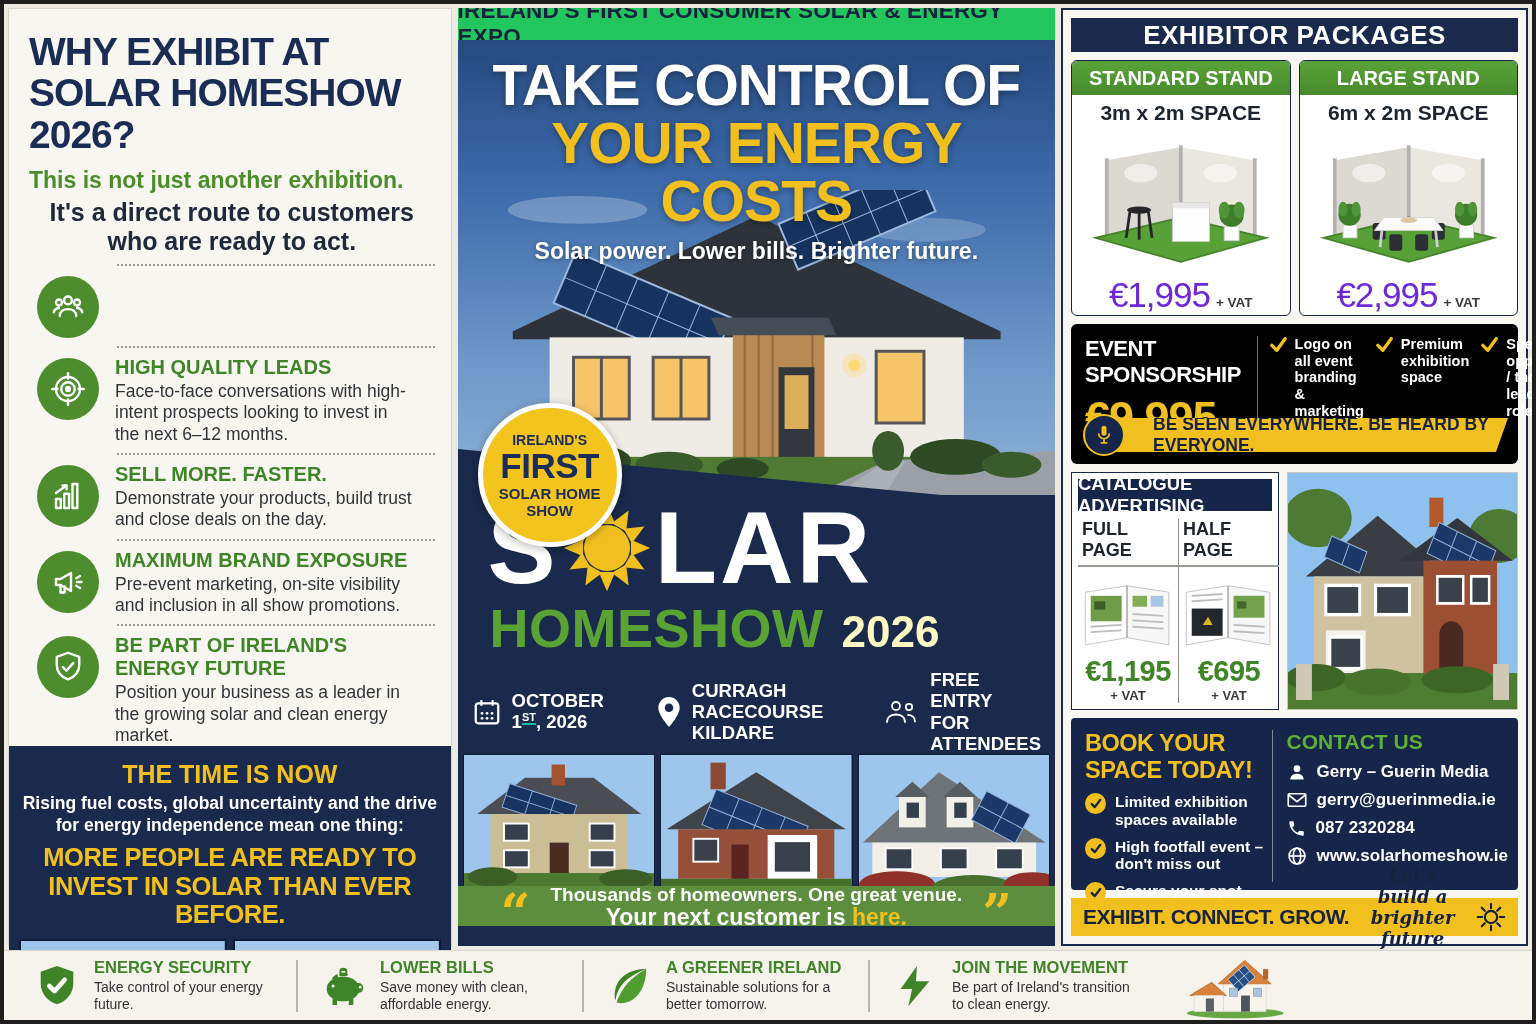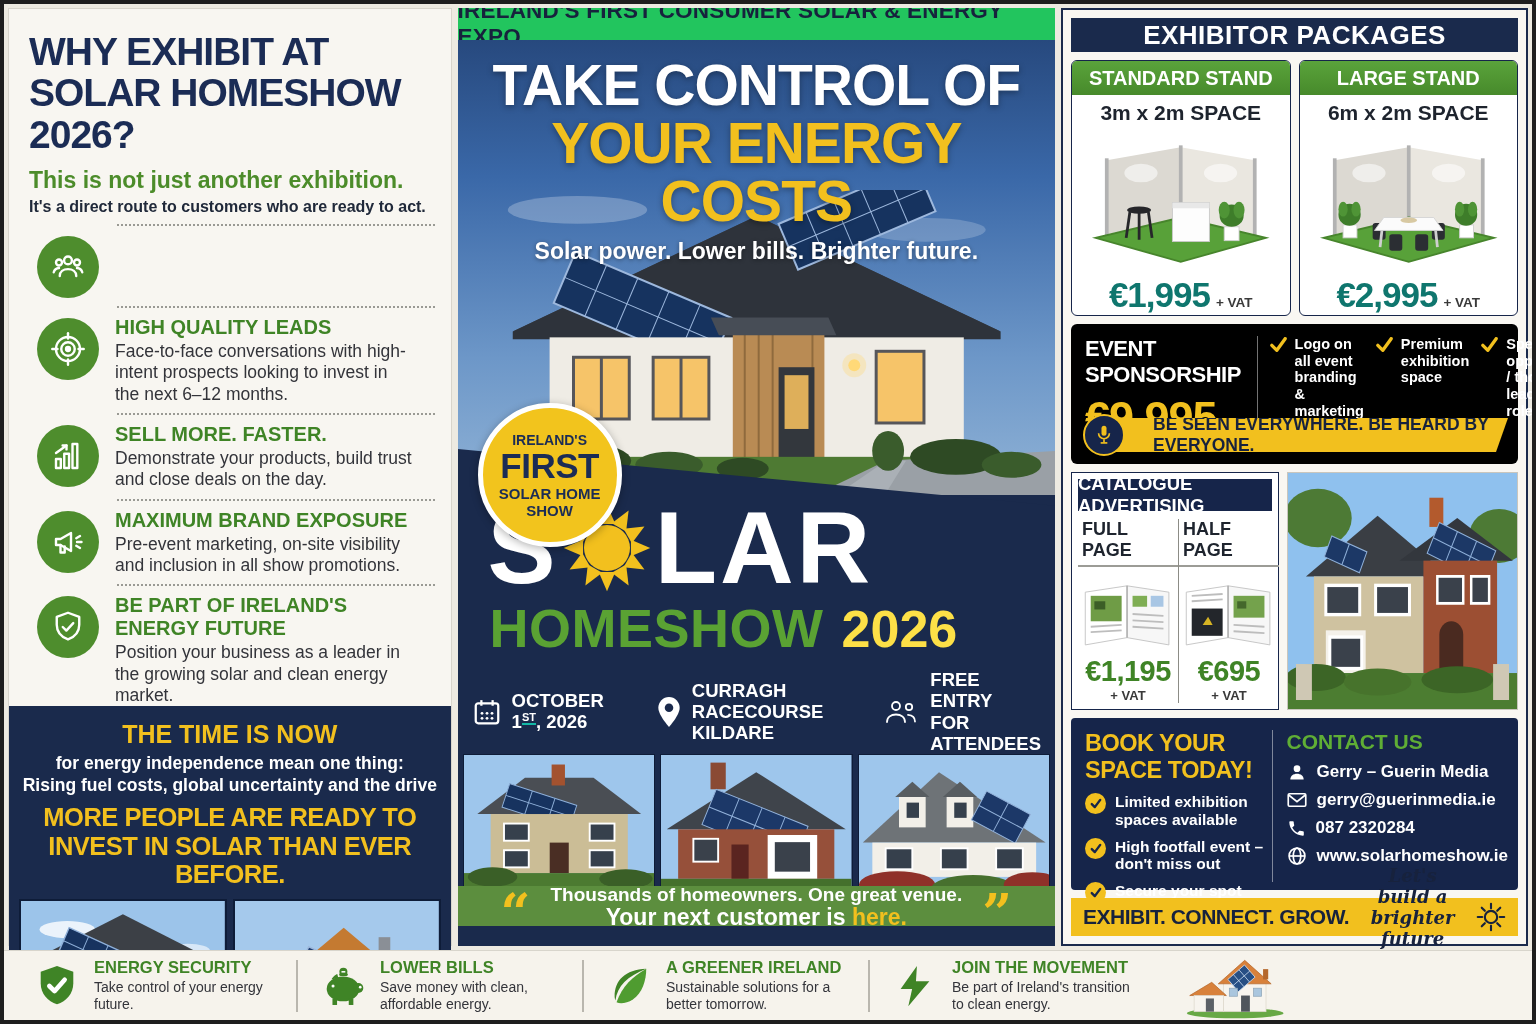--- a/index.html
+++ b/index.html
@@ -6,21 +6,21 @@
   html,body { width:1536px; height:1024px; }
   body { font-family:"Liberation Sans", sans-serif; background:#b9b6ae; }
   .page { width:1536px; height:1024px; background:#edeae1; border:4px solid #1e1e1e; overflow:hidden; display:flex; flex-direction:column; }
   .cols { display:flex; gap:6px; padding:4px 4px 0 4px; height:942px; }
 
   
   .left-col { width:447px; background:#f8f6f1; border:1px solid #d8d5cc; display:flex; flex-direction:column; padding:0; }
   .left-inner { padding:22px 16px 0 20px; }
   .left-title { color:#1b2c55; font-weight:700; font-size:39px; line-height:1.06; letter-spacing:-1px; }
   .intro-green { color:#4c8c2a; font-weight:700; font-size:23px; margin-top:12px; }
-  .intro-dark { color:#20293a; font-weight:700; font-size:16px; margin-top:4px; }
+  .intro-dark { color:#20293a; font-weight:700; font-size:25px; margin-top:4px;text-align:center; }
   .benefit-sep { border-top:2px dotted #9a9a94; margin:8px 0 8px 88px; }
   .benefit { display:flex; align-items:flex-start; gap:16px; padding-left:8px; }
   .benefit-icon { flex:none; width:62px; height:62px; border-radius:50%; background:#4e8d2d; display:flex; align-items:center; justify-content:center; margin-top:2px; }
   .benefit-icon svg { width:36px; height:36px; stroke:#fff; fill:none; stroke-width:1.6; stroke-linecap:round; stroke-linejoin:round; }
   .benefit-title { color:#3f8426; font-weight:700; font-size:20px; }
   .benefit-body { color:#33343a; font-size:17.5px; line-height:1.22; max-width:300px; margin-top:2px; }
   .time-box { margin-top:auto; background:#1a2a4c; color:#fff; text-align:center; padding:14px 10px 10px 10px; }
   .time-title { color:#f2c01e; font-weight:700; font-size:25px; }
   .time-body { font-size:17.5px; font-weight:600; line-height:1.25; margin-top:4px; }
   .time-highlight { color:#f2c01e; font-weight:700; font-size:25.5px; line-height:1.12; margin-top:6px; letter-spacing:-0.5px; }
@@ -42,21 +42,21 @@
   .badge { position:absolute; z-index:6; left:20px; top:395px; width:144px; height:144px; border-radius:50%; background:#f2c41d; border:5px solid #fff; box-shadow:0 2px 8px rgba(0,0,0,.3); display:flex; flex-direction:column; align-items:center; justify-content:center; text-align:center; color:#1b2c55; }
   .badge-l1 { font-size:14px; font-weight:700; }
   .badge-l2 { font-size:35px; font-weight:700; line-height:1; letter-spacing:-0.5px; }
   .badge-l3 { font-size:15px; font-weight:700; margin-top:2px; }
   .badge-l4 { font-size:15px; font-weight:700; }
   .logo-row { padding-left:30px; display:flex; align-items:center; color:#fff; }
   .logo-big { font-size:102px; font-weight:700; letter-spacing:3px; line-height:1; }
   .logo-sun { width:92px; height:92px; margin:0 2px; }
   .logo-row2 { padding-left:32px; margin-top:2px; display:flex; gap:18px; align-items:baseline; }
   .logo-home { font-size:54px; font-weight:700; color:#5aa233; letter-spacing:0.5px; line-height:1; }
-  .logo-year { font-size:52px; font-weight:700; color:#fde047; line-height:1; }
+  .logo-year { font-size:44px; font-weight:700; color:#fef9c3; line-height:1; }
   .details-row { display:flex; align-items:center; justify-content:center; gap:18px; margin-top:14px; padding:0 14px; color:#fff; }
   .detail { display:flex; align-items:center; gap:10px; }
   .detail svg { flex:none; }
   .detail-text { font-weight:700; font-size:18.5px; line-height:1.15; }
   .detail sup { font-size:11px; vertical-align:super; border-bottom:2px solid #14b8a6; }
   .mid-photos { margin-top:auto; display:flex; gap:5px; padding:0 5px; height:150px; }
   .mid-photos .ph { flex:1; border:1px solid #0e1c38; overflow:hidden; }
   .quote-band { position:relative; height:40px; background:#5c8e3e; display:flex; align-items:center; justify-content:center; gap:20px; }
   .quote-band::before { content:""; position:absolute; top:-12px; left:-8%; width:116%; height:26px; background:#5c8e3e; border-radius:50% 50% 0 0; }
   .qmark { position:relative; z-index:2; color:#f2c01e; font-family:"DejaVu Serif", serif; font-size:52px; font-weight:700; line-height:0.4; margin-top:14px; }
@@ -70,21 +70,21 @@
   .rc-header { height:40px; background:#1a2a4c; display:flex; align-items:center; justify-content:center; }
   .rc-header span { color:#fff; font-weight:700; font-size:26px; letter-spacing:0.5px; }
   .stand-row { display:flex; gap:8px; height:278px; }
   .stand-card { flex:1; background:#fff; border:1.5px solid #16254a; border-radius:6px; overflow:hidden; display:flex; flex-direction:column; align-items:center; }
   .stand-head { width:100%; height:34px; background:linear-gradient(180deg,#5aa33b,#478a2b); display:flex; align-items:center; justify-content:center; }
   .stand-head span { color:#fff; font-weight:700; font-size:20px; }
   .stand-space { margin-top:6px; color:#1e242e; font-weight:700; font-size:21px; }
   .stand-art { width:100%; height:148px; }
   .stand-art svg { width:100%; height:100%; }
   .stand-price { display:flex; align-items:baseline; gap:6px; margin-top:2px; }
-  .price-green { color:#0f766e; font-weight:700; font-size:35px; letter-spacing:-1px; }
+  .price-green { color:#6d28d9; font-weight:400; font-size:35px; letter-spacing:-1px; }
   .vat { color:#3a3a3a; font-weight:700; font-size:13.5px; }
   .sponsor-box { background:#000000; border-radius:6px; padding:12px 12px 12px 14px; height:158px; position:relative; }
   .sponsor-grid { display:flex; }
   .sponsor-left { width:188px; border-right:1.5px solid rgba(255,255,255,.45); padding-right:8px; }
   .sponsor-title { color:#fff; font-weight:700; font-size:22px; letter-spacing:-0.5px; }
   .sponsor-price-row { display:flex; align-items:baseline; gap:6px; margin-top:4px; }
   .sponsor-price { color:#f2c01e; font-weight:700; font-size:45px; letter-spacing:-1px; }
   .sponsor-vat { color:#fff; font-weight:700; font-size:14px; }
   .sponsor-bullets { padding-left:12px; display:flex; flex-direction:row; gap:12px; }
   .sp-bullet { display:flex; gap:8px; align-items:flex-start; color:#fff; font-weight:600; font-size:14.5px; line-height:1.15; max-width:245px; }
@@ -220,22 +220,22 @@
           <div>
             <div class="benefit-title">BE PART OF IRELAND'S ENERGY FUTURE</div>
             <div class="benefit-body">Position your business as a leader in the growing solar and clean energy market.</div>
           </div>
         </div>
       </div>
 
       <div class="time-box">
         <div class="time-title">THE TIME IS NOW</div>
         <div class="time-body">
+          <div>Rising fuel costs, global uncertainty and the drive</div>
           <div>for energy independence mean one thing:</div>
-          <div>Rising fuel costs, global uncertainty and the drive</div>
         </div>
         <div class="time-highlight">
           <div>MORE PEOPLE ARE READY TO</div>
           <div>INVEST IN SOLAR THAN EVER BEFORE.</div>
         </div>
         <div class="time-photos">
           <div class="ph">
             <svg viewBox="0 0 220 250" preserveAspectRatio="none">
               <rect width="220" height="250" fill="#9cc4ea"></rect>
               <ellipse cx="50" cy="30" rx="30" ry="9" fill="#ffffff" opacity="0.8"></ellipse>

